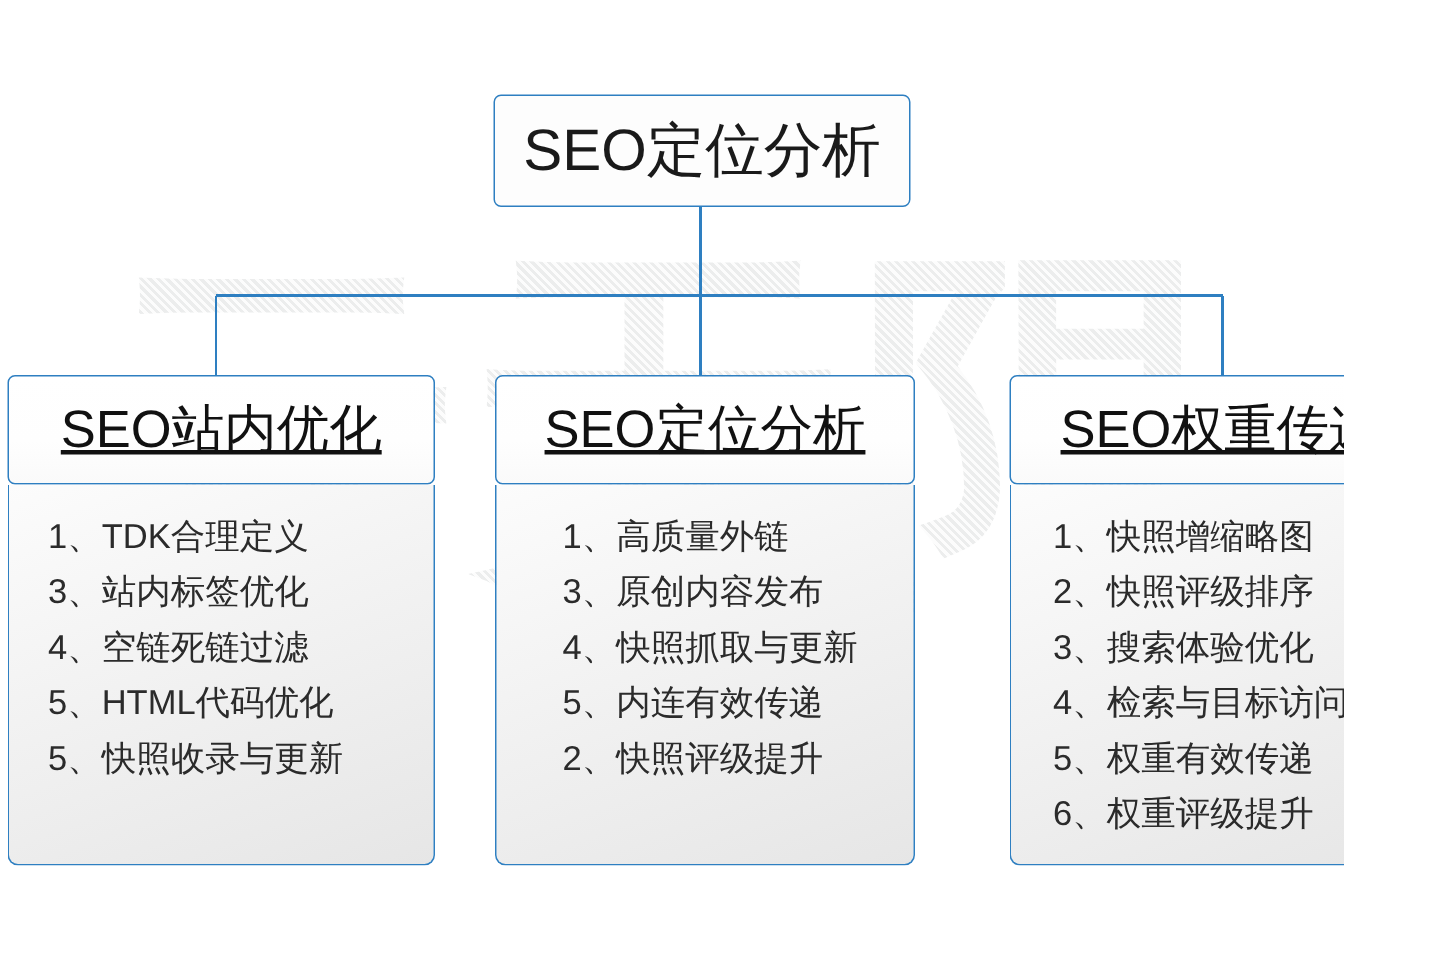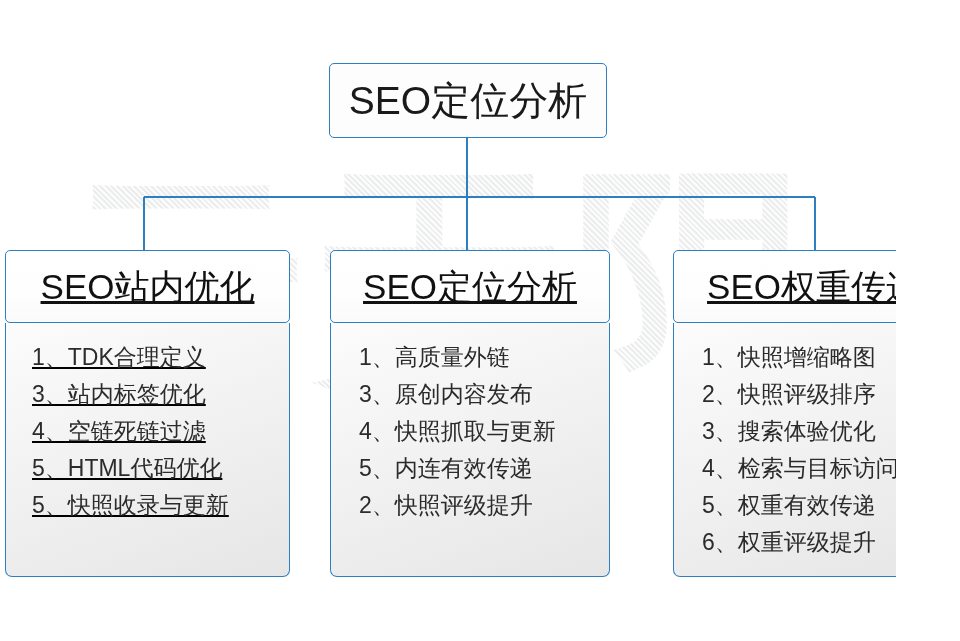--- a/index.html
+++ b/index.html
@@ -154,34 +154,34 @@
   </svg>
 
   <div class="title-box">
     <span class="title-text">SEO定位分析</span>
   </div>
 
   <div class="column col-1" style="left:5px; top:250px; width:285px;">
     <div class="col-header">
       <span class="col-header-text">SEO站内优化</span>
     </div>
-    <div class="col-body" style="height:254px;text-decoration:underline;">
+    <div class="col-body" style="height:254px;">
       <div class="col-item">1、TDK合理定义</div>
       <div class="col-item">3、站内标签优化</div>
       <div class="col-item">4、空链死链过滤</div>
       <div class="col-item">5、HTML代码优化</div>
       <div class="col-item">5、快照收录与更新</div>
     </div>
   </div>
 
   <div class="column col-2" style="left:330px; top:250px; width:280px;">
     <div class="col-header">
       <span class="col-header-text">SEO定位分析</span>
     </div>
-    <div class="col-body" style="height:254px;">
+    <div class="col-body" style="height:254px;padding-left:16px;">
       <div class="col-item">1、高质量外链</div>
       <div class="col-item">3、原创内容发布</div>
       <div class="col-item">4、快照抓取与更新</div>
       <div class="col-item">5、内连有效传递</div>
       <div class="col-item">2、快照评级提升</div>
     </div>
   </div>
 
   <div class="column col-3" style="left:673px; top:250px; width:282px;">
     <div class="col-header">

